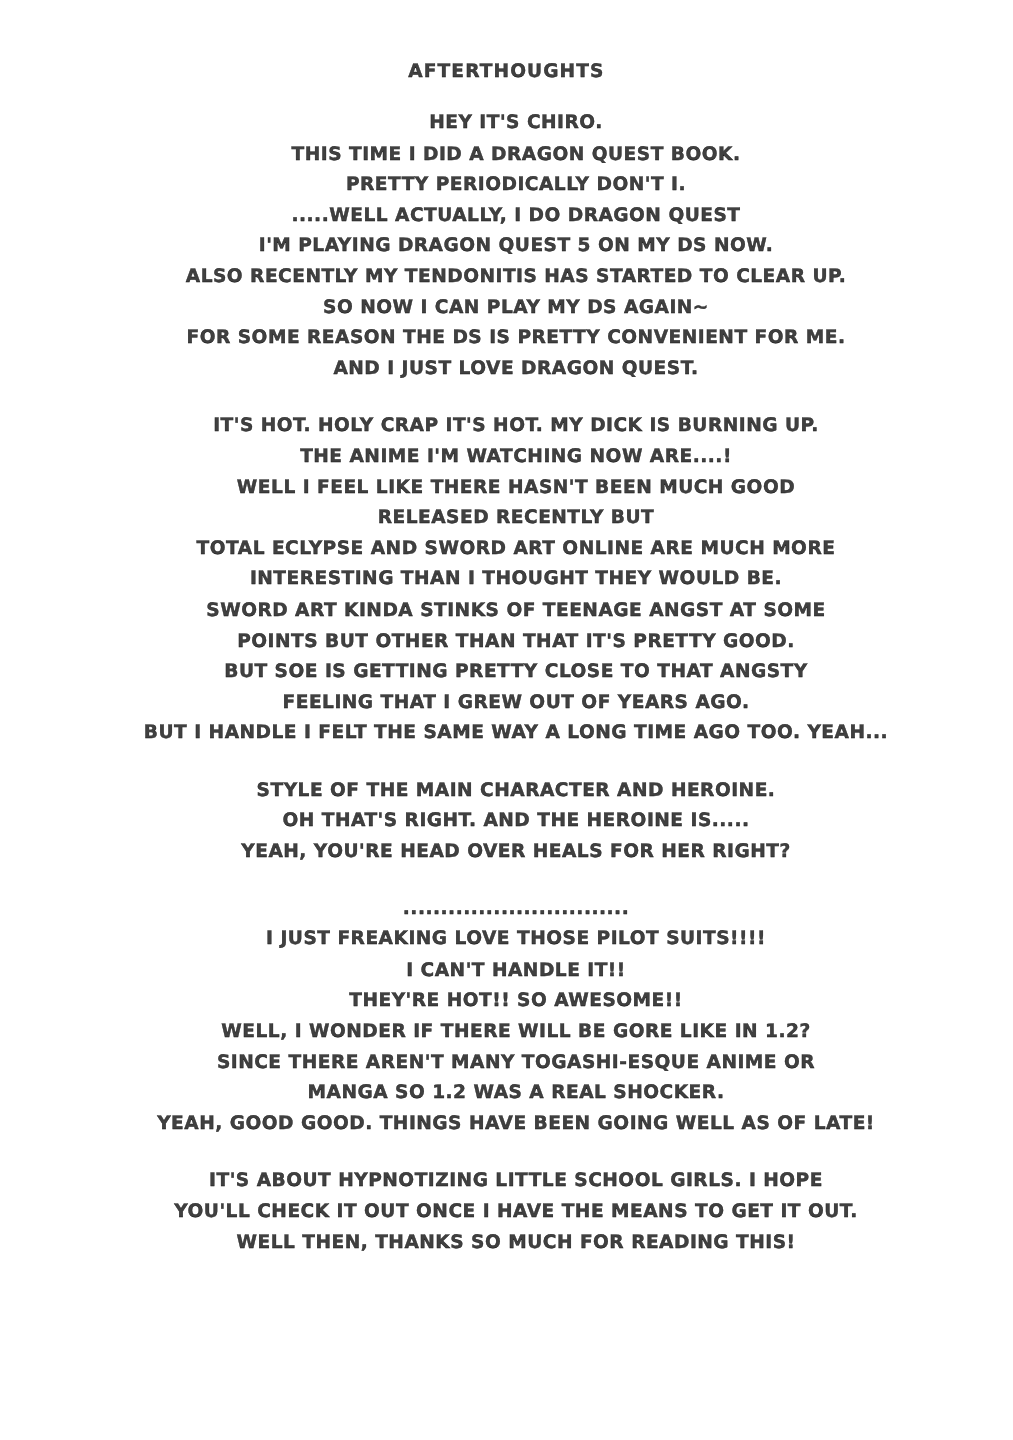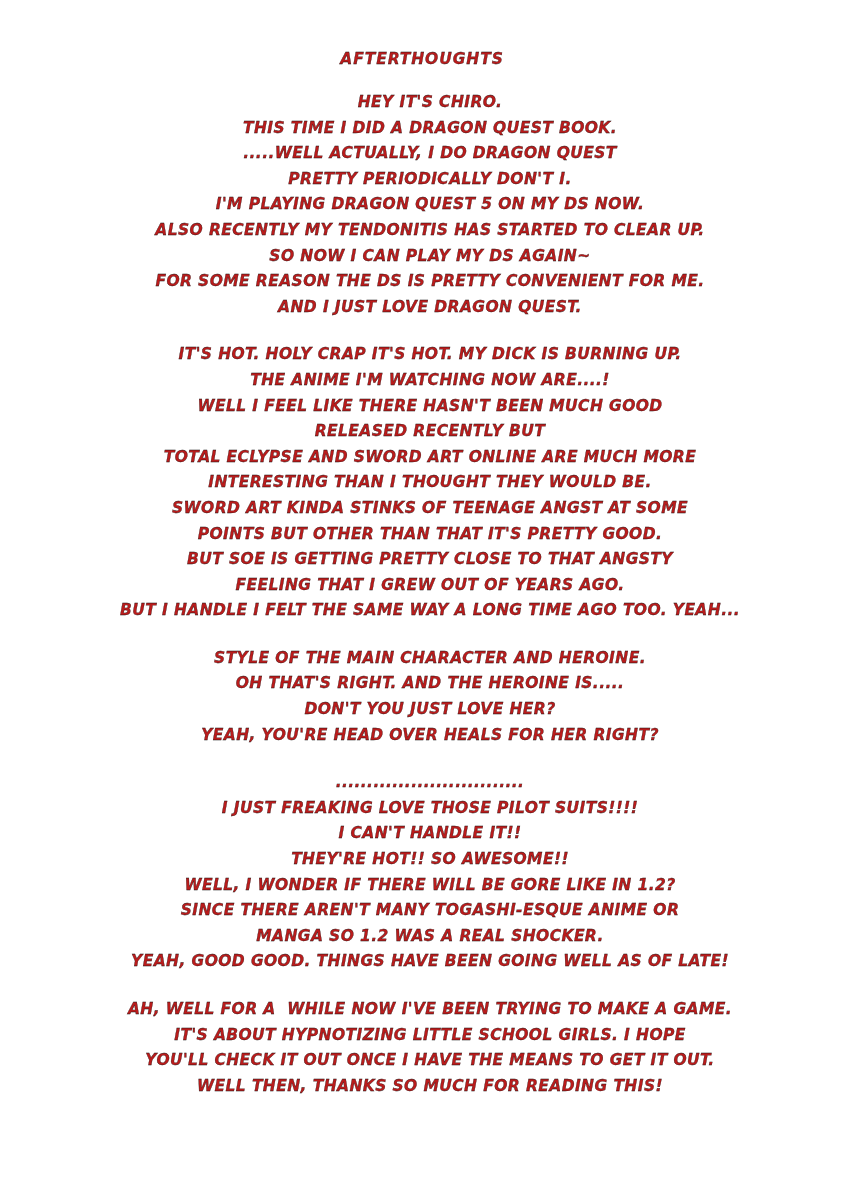--- a/index.html
+++ b/index.html
@@ -17,22 +17,21 @@
     box-sizing: border-box;
   }
   .afterword {
     position: absolute;
     top: 48px;
     left: 0;
     width: 844px;
     text-align: center;
     font-family: "DejaVu Sans", sans-serif;
     font-weight: bold;
-    font-style: italic;
-    color: #b91c1c;
+    color: #404040;
     -webkit-text-stroke: 0.3px #111111;
     letter-spacing: 0.4px;
     font-size: 15.5px;
     line-height: 25.6px;
   }
   .title {
     font-size: 15.5px;
     line-height: 22px;
     margin-bottom: 20px;
     letter-spacing: 0.9px;
@@ -49,22 +48,22 @@
 </head>
 <body>
 
 <div class="page">
   <div class="afterword">
     <div class="title">AFTERTHOUGHTS</div>
 
     <div class="para">
       <span class="line">HEY IT'S CHIRO.</span>
       <span class="line">THIS TIME I DID A DRAGON QUEST BOOK.</span>
+      <span class="line">PRETTY PERIODICALLY DON'T I.</span>
       <span class="line">.....WELL ACTUALLY, I DO DRAGON QUEST</span>
-      <span class="line">PRETTY PERIODICALLY DON'T I.</span>
       <span class="line">I'M PLAYING DRAGON QUEST 5 ON MY DS NOW.</span>
       <span class="line">ALSO RECENTLY MY TENDONITIS HAS STARTED TO CLEAR UP.</span>
       <span class="line">SO NOW I CAN PLAY MY DS AGAIN~</span>
       <span class="line">FOR SOME REASON THE DS IS PRETTY CONVENIENT FOR ME.</span>
       <span class="line">AND I JUST LOVE DRAGON QUEST.</span>
     </div>
 
     <div class="para">
       <span class="line">IT'S HOT. HOLY CRAP IT'S HOT. MY DICK IS BURNING UP.</span>
       <span class="line">THE ANIME I'M WATCHING NOW ARE....!</span>
@@ -75,35 +74,33 @@
       <span class="line">SWORD ART KINDA STINKS OF TEENAGE ANGST AT SOME</span>
       <span class="line">POINTS BUT OTHER THAN THAT IT'S PRETTY GOOD.</span>
       <span class="line">BUT SOE IS GETTING PRETTY CLOSE TO THAT ANGSTY</span>
       <span class="line">FEELING THAT I GREW OUT OF YEARS AGO.</span>
       <span class="line">BUT I HANDLE I FELT THE SAME WAY A LONG TIME AGO TOO. YEAH...</span>
     </div>
 
     <div class="para">
       <span class="line">STYLE OF THE MAIN CHARACTER AND HEROINE.</span>
       <span class="line">OH THAT'S RIGHT. AND THE HEROINE IS.....</span>
-      <span class="line">DON'T YOU JUST LOVE HER?</span>
       <span class="line">YEAH, YOU'RE HEAD OVER HEALS FOR HER RIGHT?</span>
     </div>
 
     <div class="para">
       <span class="line">..............................</span>
       <span class="line">I JUST FREAKING LOVE THOSE PILOT SUITS!!!!</span>
       <span class="line">I CAN'T HANDLE IT!!</span>
       <span class="line">THEY'RE HOT!! SO AWESOME!!</span>
       <span class="line">WELL, I WONDER IF THERE WILL BE GORE LIKE IN 1.2?</span>
       <span class="line">SINCE THERE AREN'T MANY TOGASHI-ESQUE ANIME OR</span>
       <span class="line">MANGA SO 1.2 WAS A REAL SHOCKER.</span>
       <span class="line">YEAH, GOOD GOOD. THINGS HAVE BEEN GOING WELL AS OF LATE!</span>
     </div>
 
     <div class="para">
-      <span class="line">AH, WELL FOR A  WHILE NOW I'VE BEEN TRYING TO MAKE A GAME.</span>
       <span class="line">IT'S ABOUT HYPNOTIZING LITTLE SCHOOL GIRLS. I HOPE</span>
       <span class="line">YOU'LL CHECK IT OUT ONCE I HAVE THE MEANS TO GET IT OUT.</span>
       <span class="line">WELL THEN, THANKS SO MUCH FOR READING THIS!</span>
     </div>
   </div>
 </div>
 
 </body></html>

